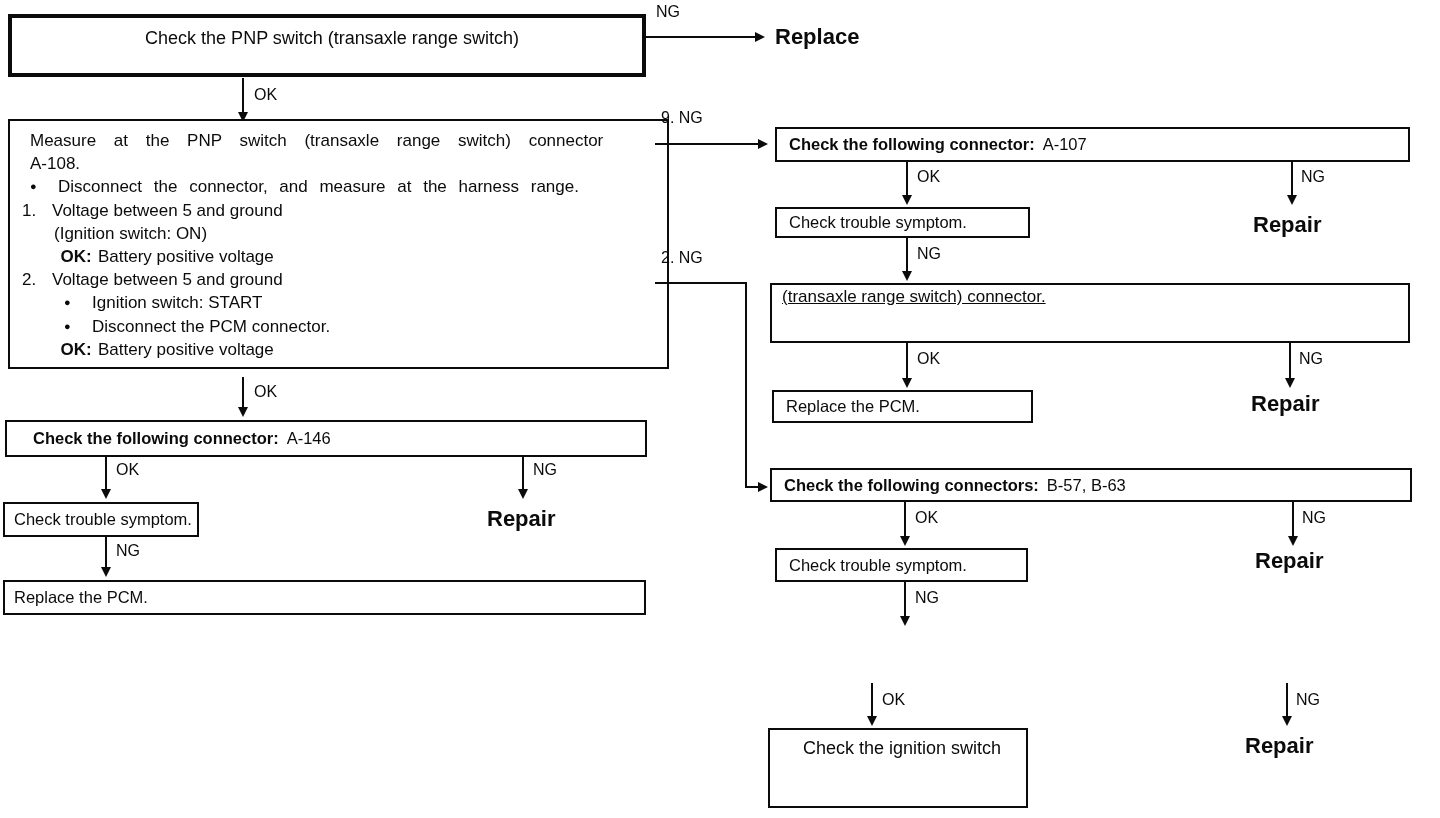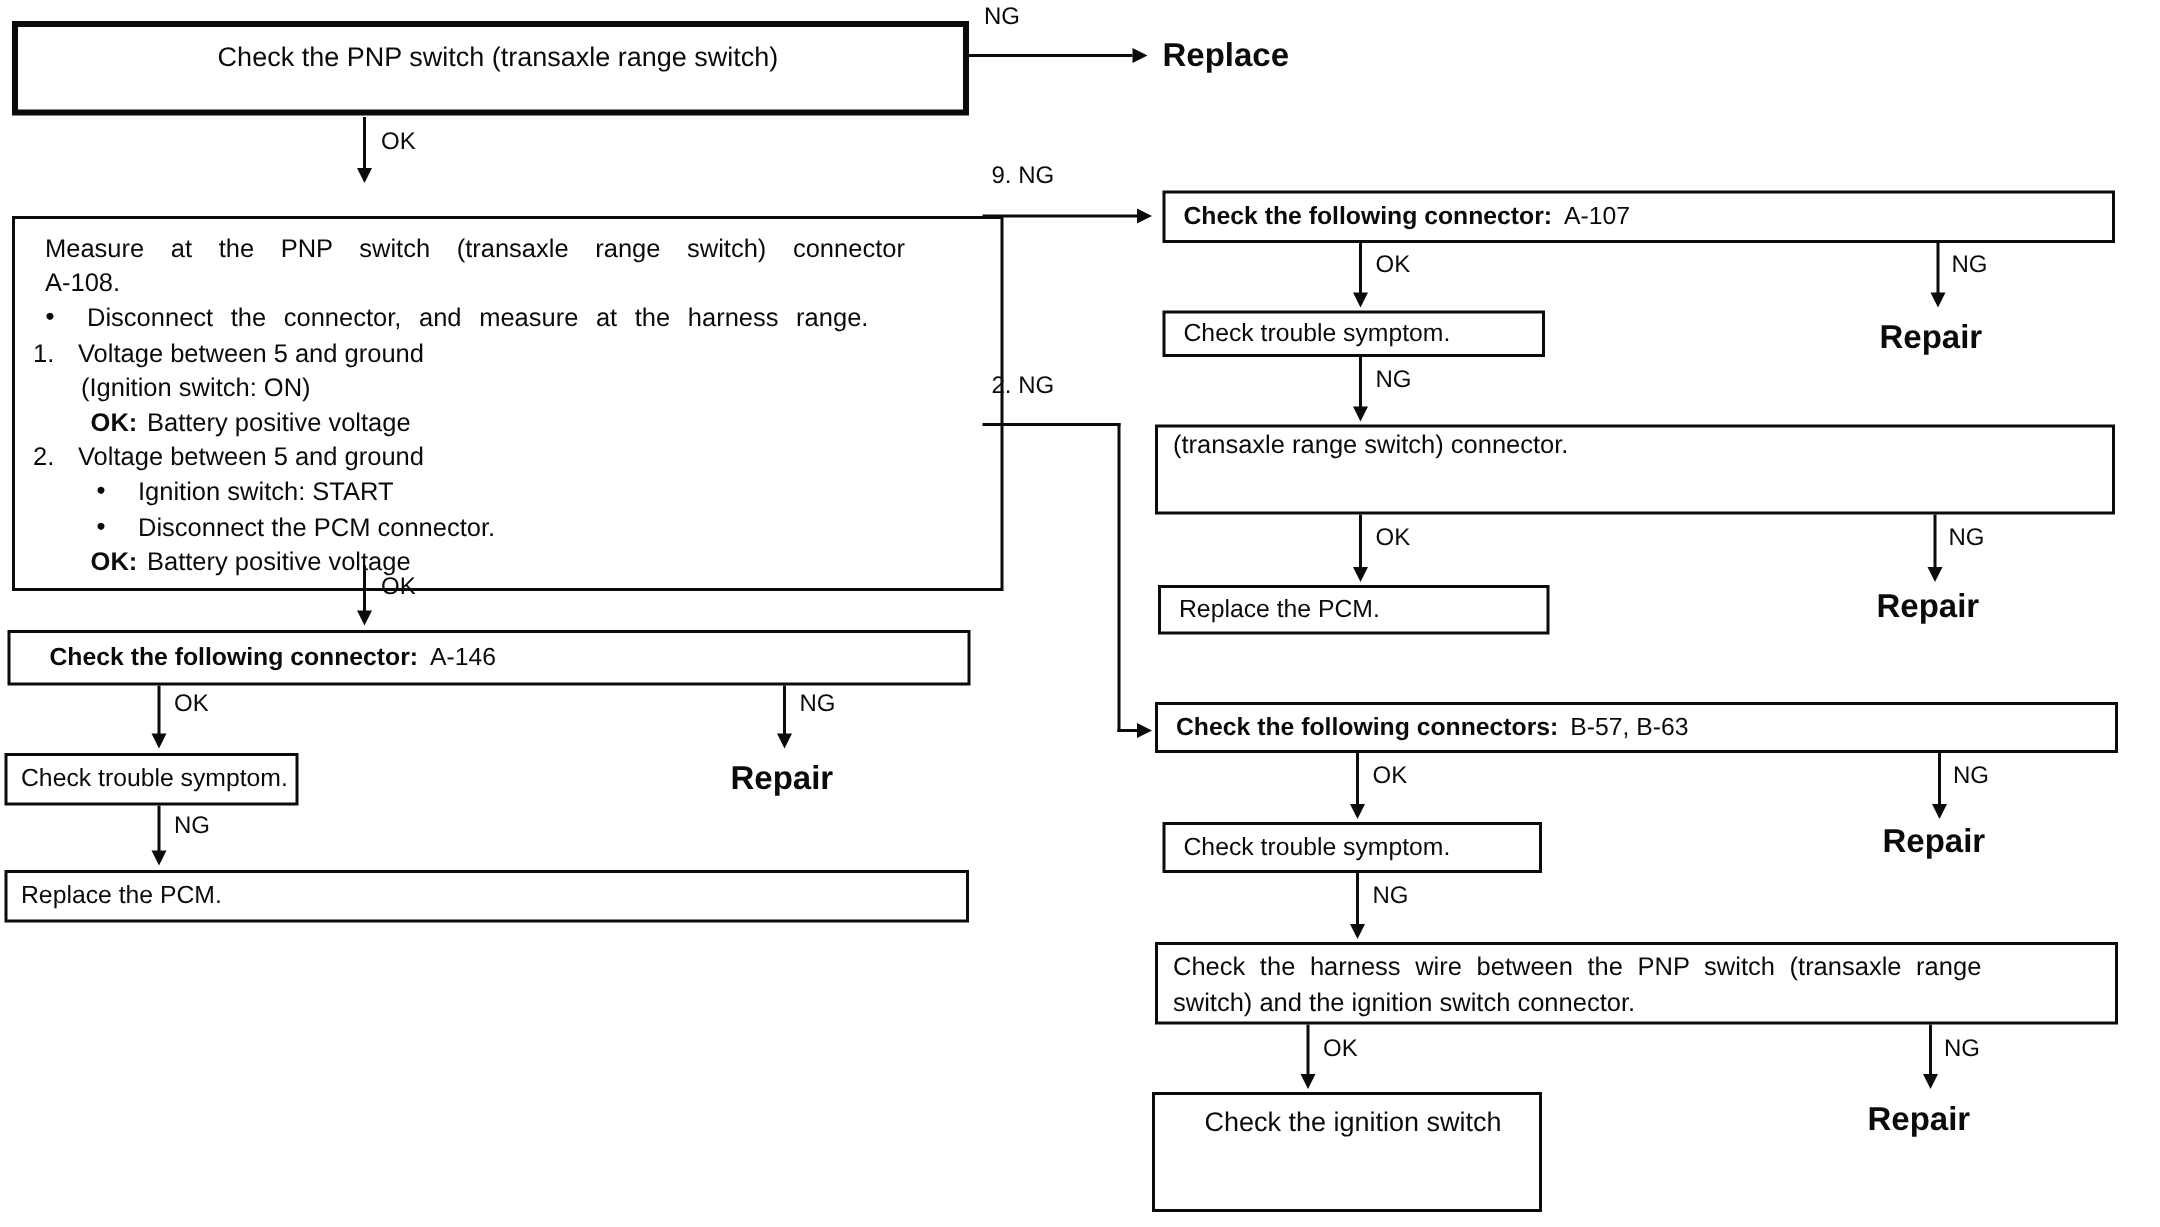--- a/index.html
+++ b/index.html
@@ -51,21 +51,21 @@
 
   <span class="elabel" style="left:656px;top:3px;">NG</span>
   <div class="hline" style="left:646px;top:36px;width:109px;"></div>
   <div class="arr-r" style="left:755px;top:32px;"></div>
   <span class="terminal" style="left:775px;top:24px;">Replace</span>
 
   <div class="vline" style="left:242px;top:78px;height:35px;"></div>
   <div class="arr-d" style="left:238px;top:112px;"></div>
   <span class="elabel" style="left:254px;top:86px;">OK</span>
 
-  <div class="box measure-box" style="left:8px;top:144px;width:641px;height:238px;">
+  <div class="box measure-box" style="left:8px;top:119px;width:641px;height:238px;">
     <div class="m-line intro">Measure at the PNP switch (transaxle range switch) connector</div>
     <div class="m-line intro2">A-108.</div>
     <div class="m-row row-bullet">
       <span class="m-marker wide bullet">●</span>
       <span class="sp1">Disconnect the connector, and measure at the harness range.</span>
     </div>
     <div class="m-row row-num">
       <span class="m-marker">1.</span>
       <span>Voltage between 5 and ground</span>
     </div>
@@ -144,21 +144,21 @@
 
   <div class="box vcenter" style="left:775px;top:207px;width:251px;height:27px;">
     <span style="margin-left:12px;">Check trouble symptom.</span>
   </div>
 
   <div class="vline" style="left:906px;top:238px;height:34px;"></div>
   <div class="arr-d" style="left:902px;top:271px;"></div>
   <span class="elabel" style="left:917px;top:245px;">NG</span>
 
   <div class="box" style="left:770px;top:283px;width:636px;height:56px;">
-    <div class="wrap2" style="padding:0 10px;">(transaxle range switch) connector.</div>
+    <div class="wrap2" style="padding:0 10px;text-decoration:underline;">(transaxle range switch) connector.</div>
   </div>
 
   <div class="vline" style="left:906px;top:343px;height:36px;"></div>
   <div class="arr-d" style="left:902px;top:378px;"></div>
   <span class="elabel" style="left:917px;top:350px;">OK</span>
 
   <div class="vline" style="left:1289px;top:343px;height:36px;"></div>
   <div class="arr-d" style="left:1285px;top:378px;"></div>
   <span class="elabel" style="left:1299px;top:350px;">NG</span>
   <span class="terminal" style="left:1251px;top:391px;">Repair</span>
@@ -188,24 +188,20 @@
   <span class="terminal" style="left:1255px;top:548px;">Repair</span>
 
   <div class="box vcenter" style="left:775px;top:548px;width:249px;height:30px;">
     <span style="margin-left:12px;">Check trouble symptom.</span>
   </div>
 
   <div class="vline" style="left:904px;top:582px;height:35px;"></div>
   <div class="arr-d" style="left:900px;top:616px;"></div>
   <span class="elabel" style="left:915px;top:589px;">NG</span>
 
-  <div class="box" style="left:770px;top:628px;width:638px;height:51px;">
-    <div class="wrap2 ws5" style="padding:3px 10px 0 10px;">Check the harness wire between the PNP switch (transaxle range</div>
-    <div class="wrap2" style="padding:0 10px;">switch) and the ignition switch connector.</div>
-  </div>
 
   <div class="vline" style="left:871px;top:683px;height:34px;"></div>
   <div class="arr-d" style="left:867px;top:716px;"></div>
   <span class="elabel" style="left:882px;top:691px;">OK</span>
 
   <div class="vline" style="left:1286px;top:683px;height:34px;"></div>
   <div class="arr-d" style="left:1282px;top:716px;"></div>
   <span class="elabel" style="left:1296px;top:691px;">NG</span>
   <span class="terminal" style="left:1245px;top:733px;">Repair</span>
 

